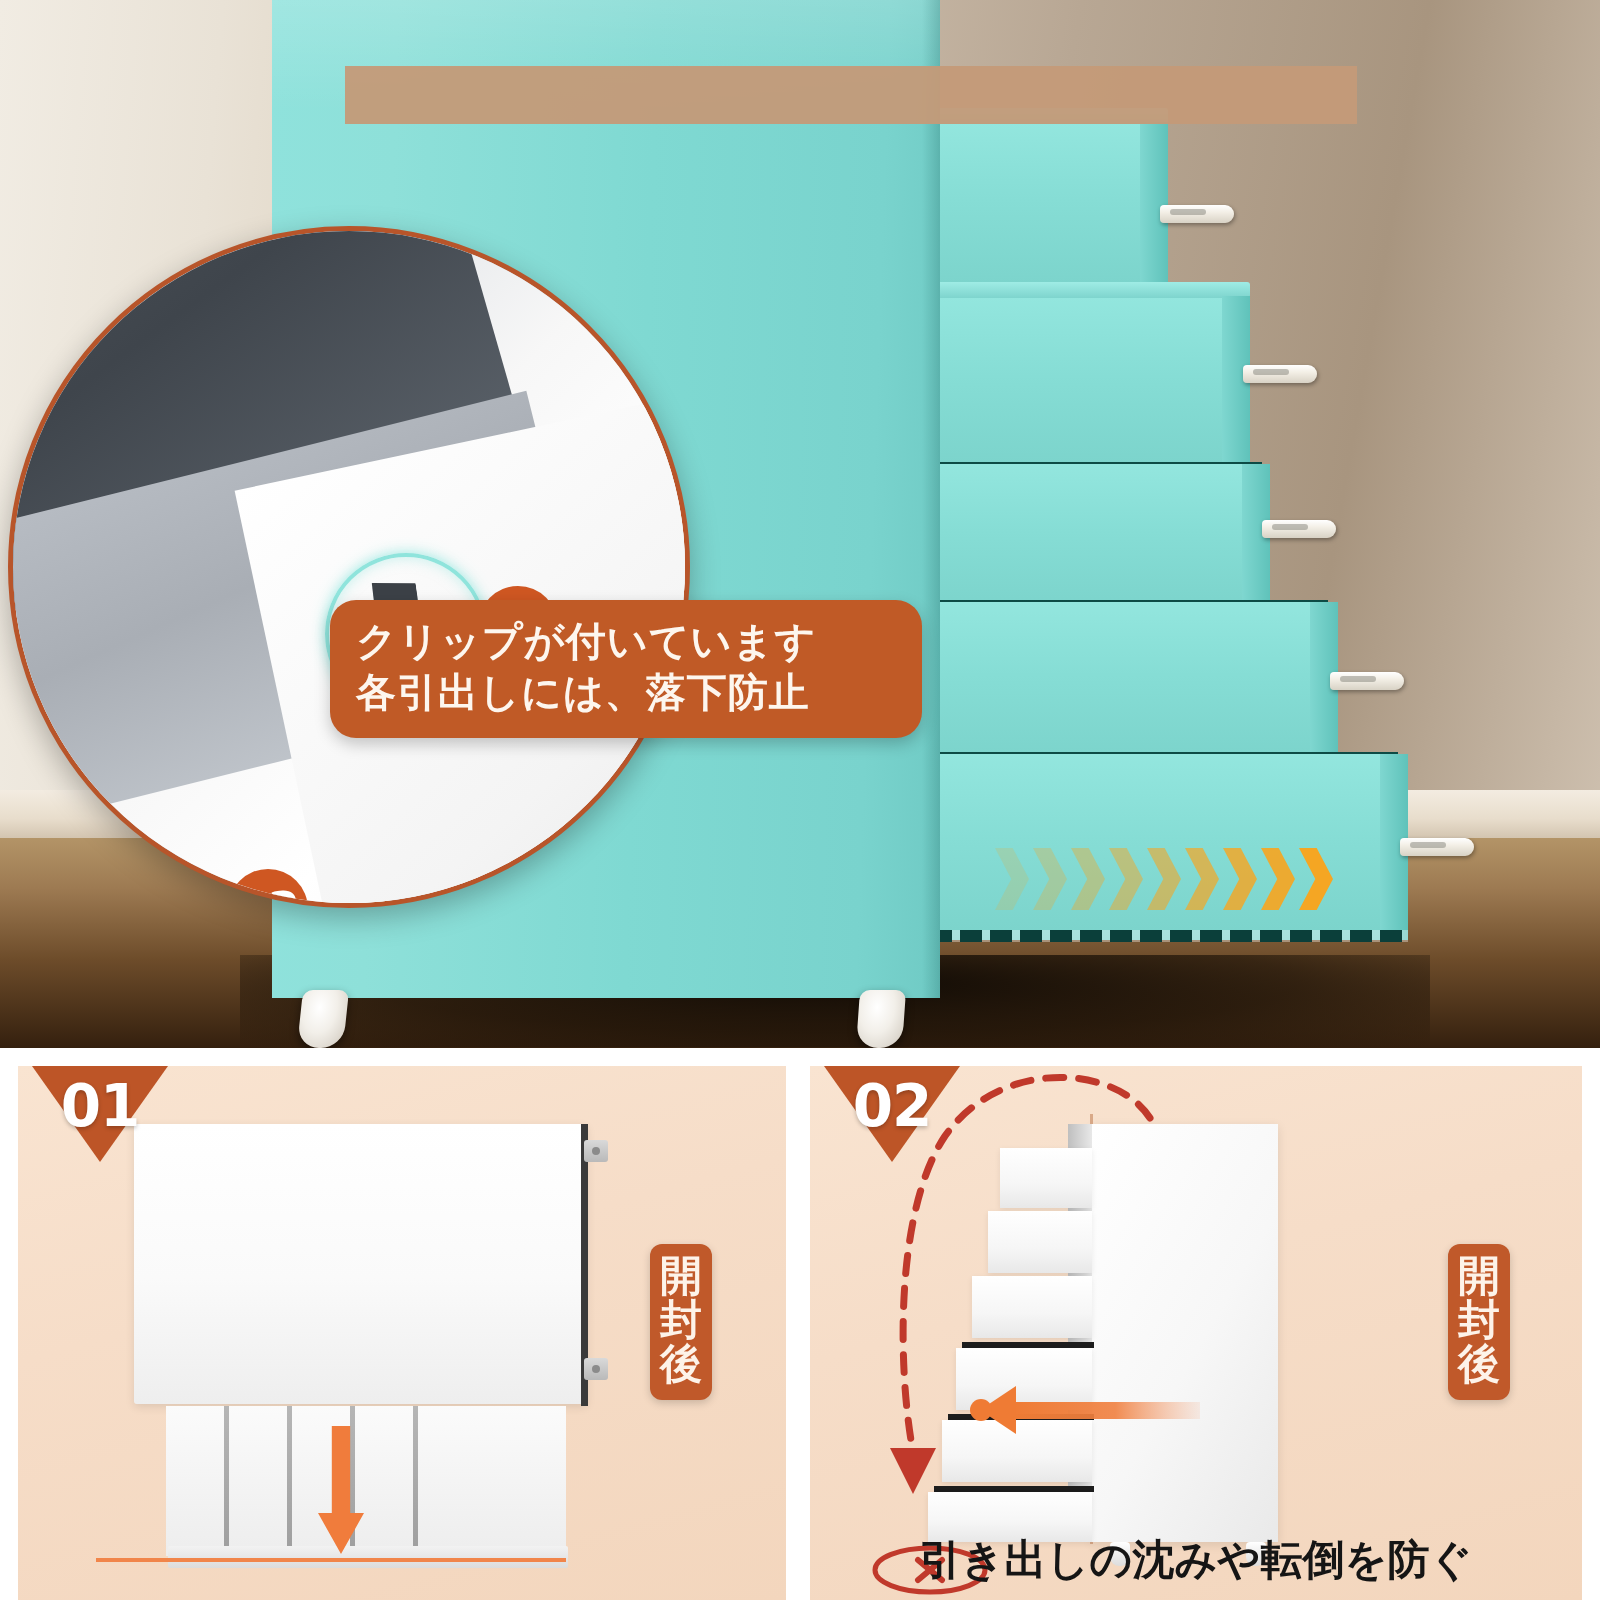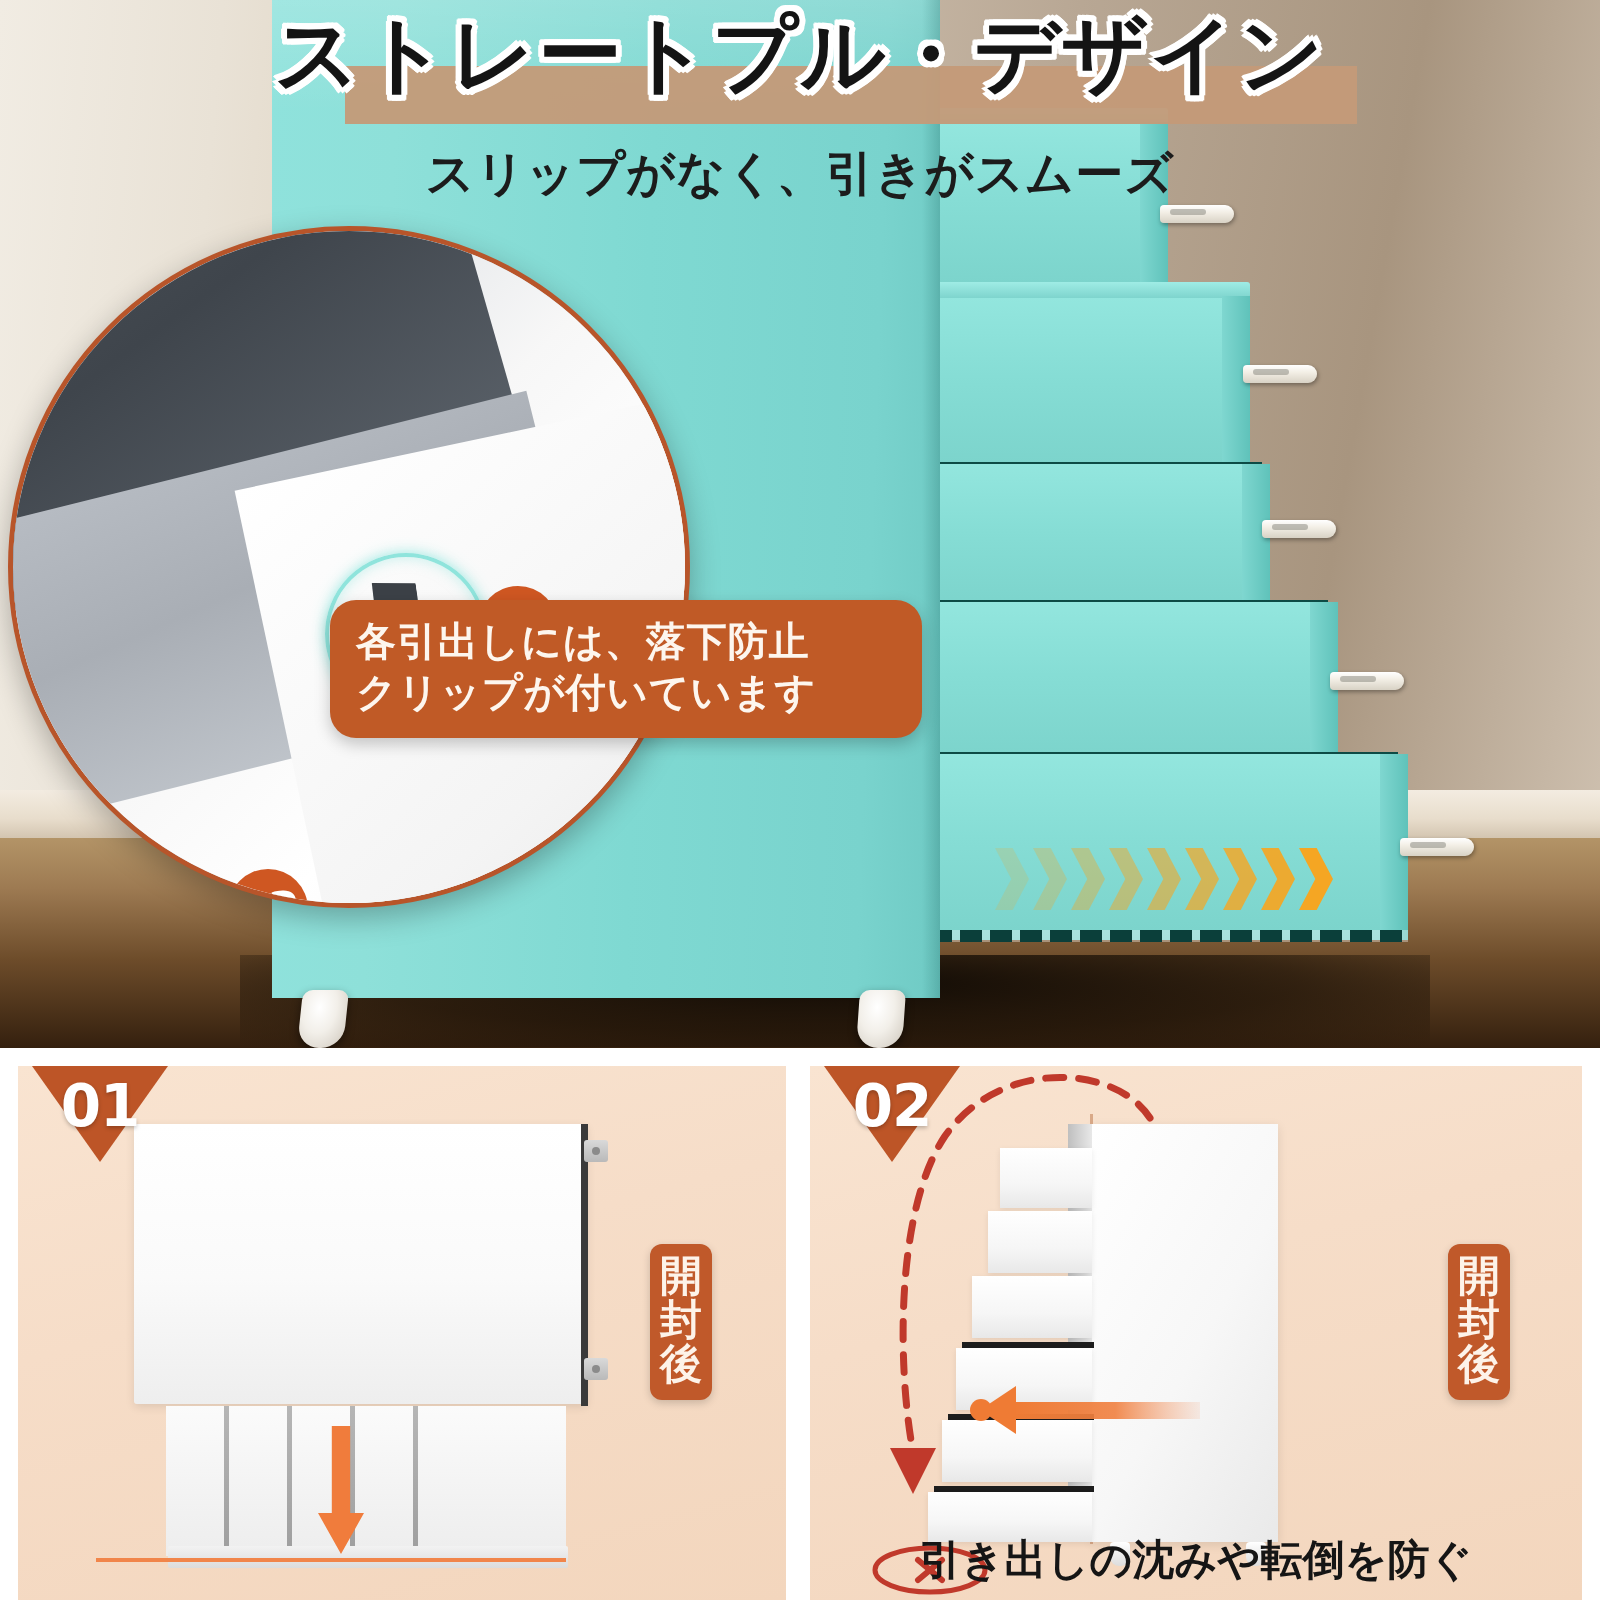--- a/index.html
+++ b/index.html
@@ -472,22 +472,20 @@
     </div>
 
     <div class="cab-body">
       <div class="cab-body-top-shadow"></div>
       <div class="cab-body-right-edge"></div>
     </div>
     <div class="caster c1"></div>
     <div class="caster c2"></div>
 
     <div class="title-band"></div>
-    <div class="title-text">ストレートプル・デザイン</div>
-    <div class="subtitle-text">スリップがなく、引きがスムーズ</div>
 
     <div class="inset">
       <div class="inset-bg"></div>
       <div class="inset-dark-panel"></div>
       <div class="inset-mid-panel"></div>
       <div class="inset-light-panel"></div>
 
       <div class="clip-shape clip-a"></div>
       <div class="clip-shape clip-a2"></div>
       <div class="clip-shape clip-c"></div>
@@ -496,22 +494,22 @@
       <div class="hl-ring r1"></div>
       <div class="hl-ring r2"></div>
       <div class="tick t1"></div>
       <div class="tick t2"></div>
 
       <div class="num-badge n1">01</div>
       <div class="num-badge n2">02</div>
     </div>
 
     <div class="callout">
+      <span class="callout-line">クリップが付いています</span>
       <span class="callout-line">各引出しには、落下防止</span>
-      <span class="callout-line">クリップが付いています</span>
     </div>
   </div>
 
   <div class="bottom">
 
     <div class="panel left">
       <div class="panel-tri"></div>
       <div class="panel-tri-num">01</div>
 
       <div class="wcab wcab-top"></div>

